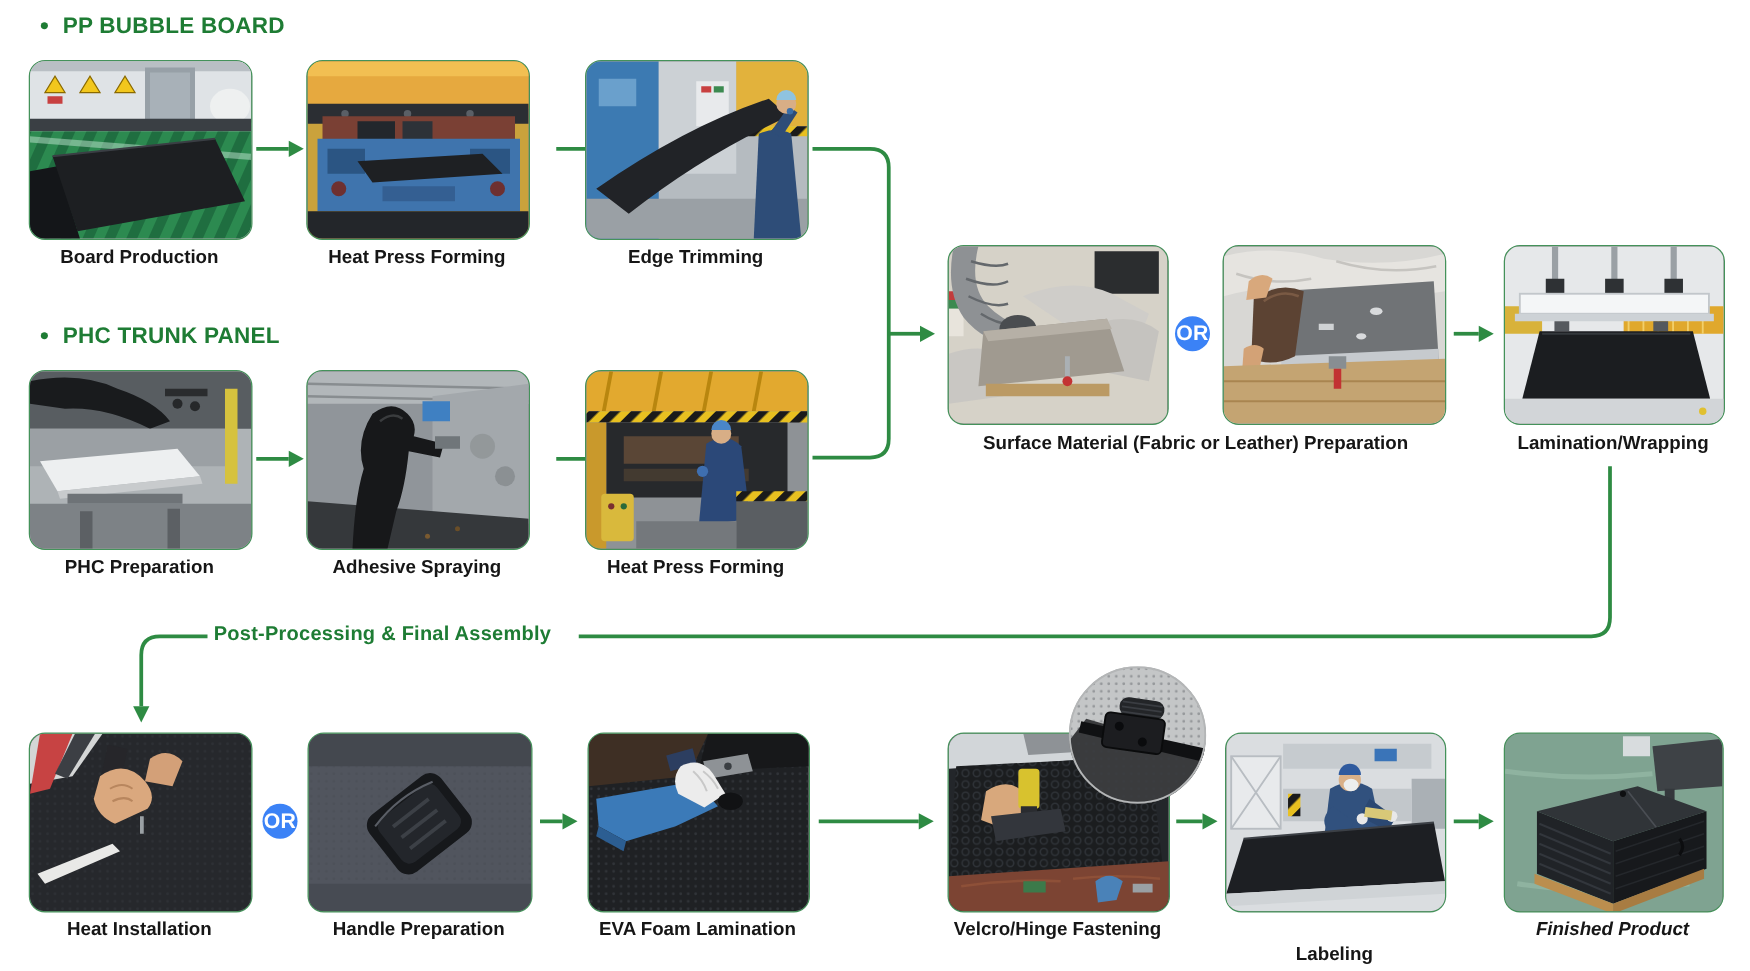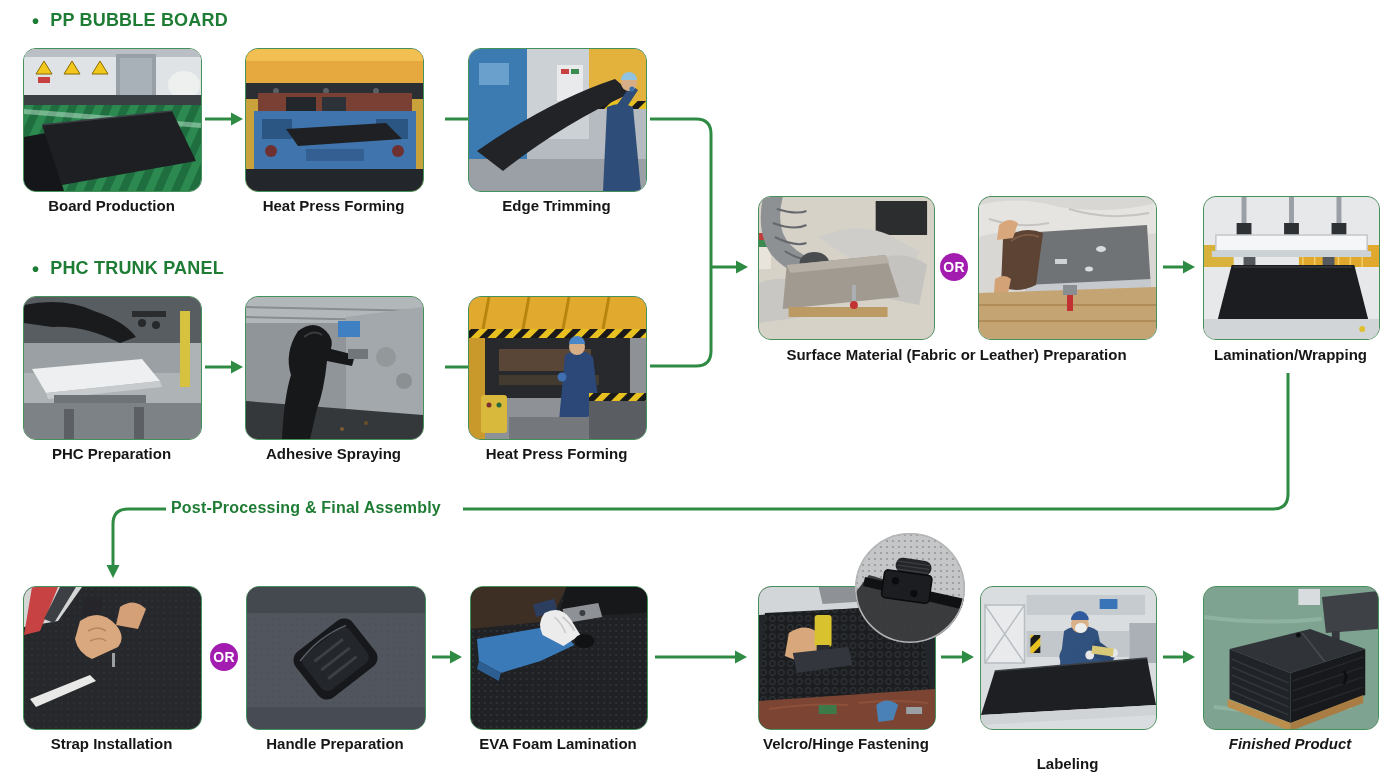--- a/index.html
+++ b/index.html
@@ -11,22 +11,22 @@
   .section-heading .bullet{font-size:20px;line-height:18px;color:#1e7c34;}
   .post-heading{font-size:16px;}
 
   .photo{position:absolute;height:142px;border:1px solid #44925a;border-radius:13px;
     overflow:hidden;background:#888;z-index:2;box-shadow:0 0 0 1px rgba(255,255,255,.0);}
   .photo svg{display:block;width:100%;height:100%;}
 
   .caption{position:absolute;text-align:center;color:#161616;font-weight:bold;
     font-size:15px;line-height:18px;z-index:3;white-space:nowrap;}
 
-  .or-badge{position:absolute;width:28px;height:28px;border-radius:50%;background:#a21caf;
-    color:#ffffff;font-weight:bold;font-size:14px;display:flex;align-items:center;
+  .or-badge{position:absolute;width:28px;height:28px;border-radius:50%;background:#3b82f6;
+    color:#ffffff;font-weight:bold;font-size:17px;display:flex;align-items:center;
     justify-content:center;z-index:4;letter-spacing:.3px;}
 
   #connectors{position:absolute;left:0;top:0;z-index:1;}
 
   .inset-circle{position:absolute;left:855px;top:533px;width:110px;height:110px;z-index:5;}
   .inset-circle svg{display:block;width:110px;height:110px;}
 </style>
 </head>
 <body>
 
@@ -478,20 +478,20 @@
   <div class="caption" style="left:245px;top:197px;width:177px;">Heat Press Forming</div>
   <div class="caption" style="left:468px;top:197px;width:177px;">Edge Trimming</div>
 
   <div class="caption" style="left:23px;top:445px;width:177px;">PHC Preparation</div>
   <div class="caption" style="left:245px;top:445px;width:177px;">Adhesive Spraying</div>
   <div class="caption" style="left:468px;top:445px;width:177px;">Heat Press Forming</div>
 
   <div class="caption" style="left:758px;top:346px;width:397px;">Surface Material (Fabric or Leather) Preparation</div>
   <div class="caption" style="left:1203px;top:346px;width:175px;">Lamination/Wrapping</div>
 
-  <div class="caption" style="left:23px;top:735px;width:177px;">Strap Installation</div>
+  <div class="caption" style="left:23px;top:735px;width:177px;">Heat Installation</div>
   <div class="caption" style="left:246px;top:735px;width:178px;">Handle Preparation</div>
   <div class="caption" style="left:470px;top:735px;width:176px;">EVA Foam Lamination</div>
   <div class="caption" style="left:758px;top:735px;width:176px;">Velcro/Hinge Fastening</div>
   <div class="caption" style="left:980px;top:735px;width:175px;margin-top:20px;">Labeling</div>
   <div class="caption" style="left:1203px;top:735px;width:174px;font-style:italic;">Finished Product</div>
 
 </div>
 
 </body></html>

